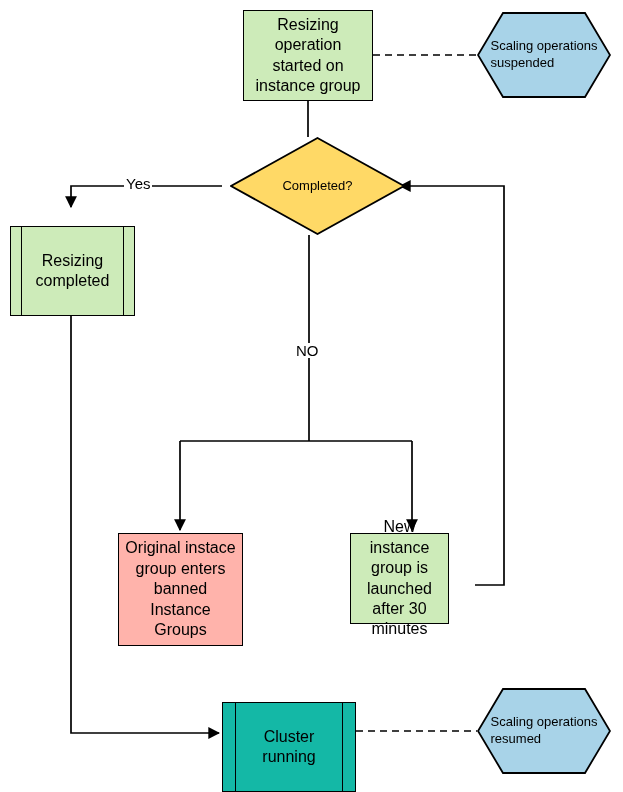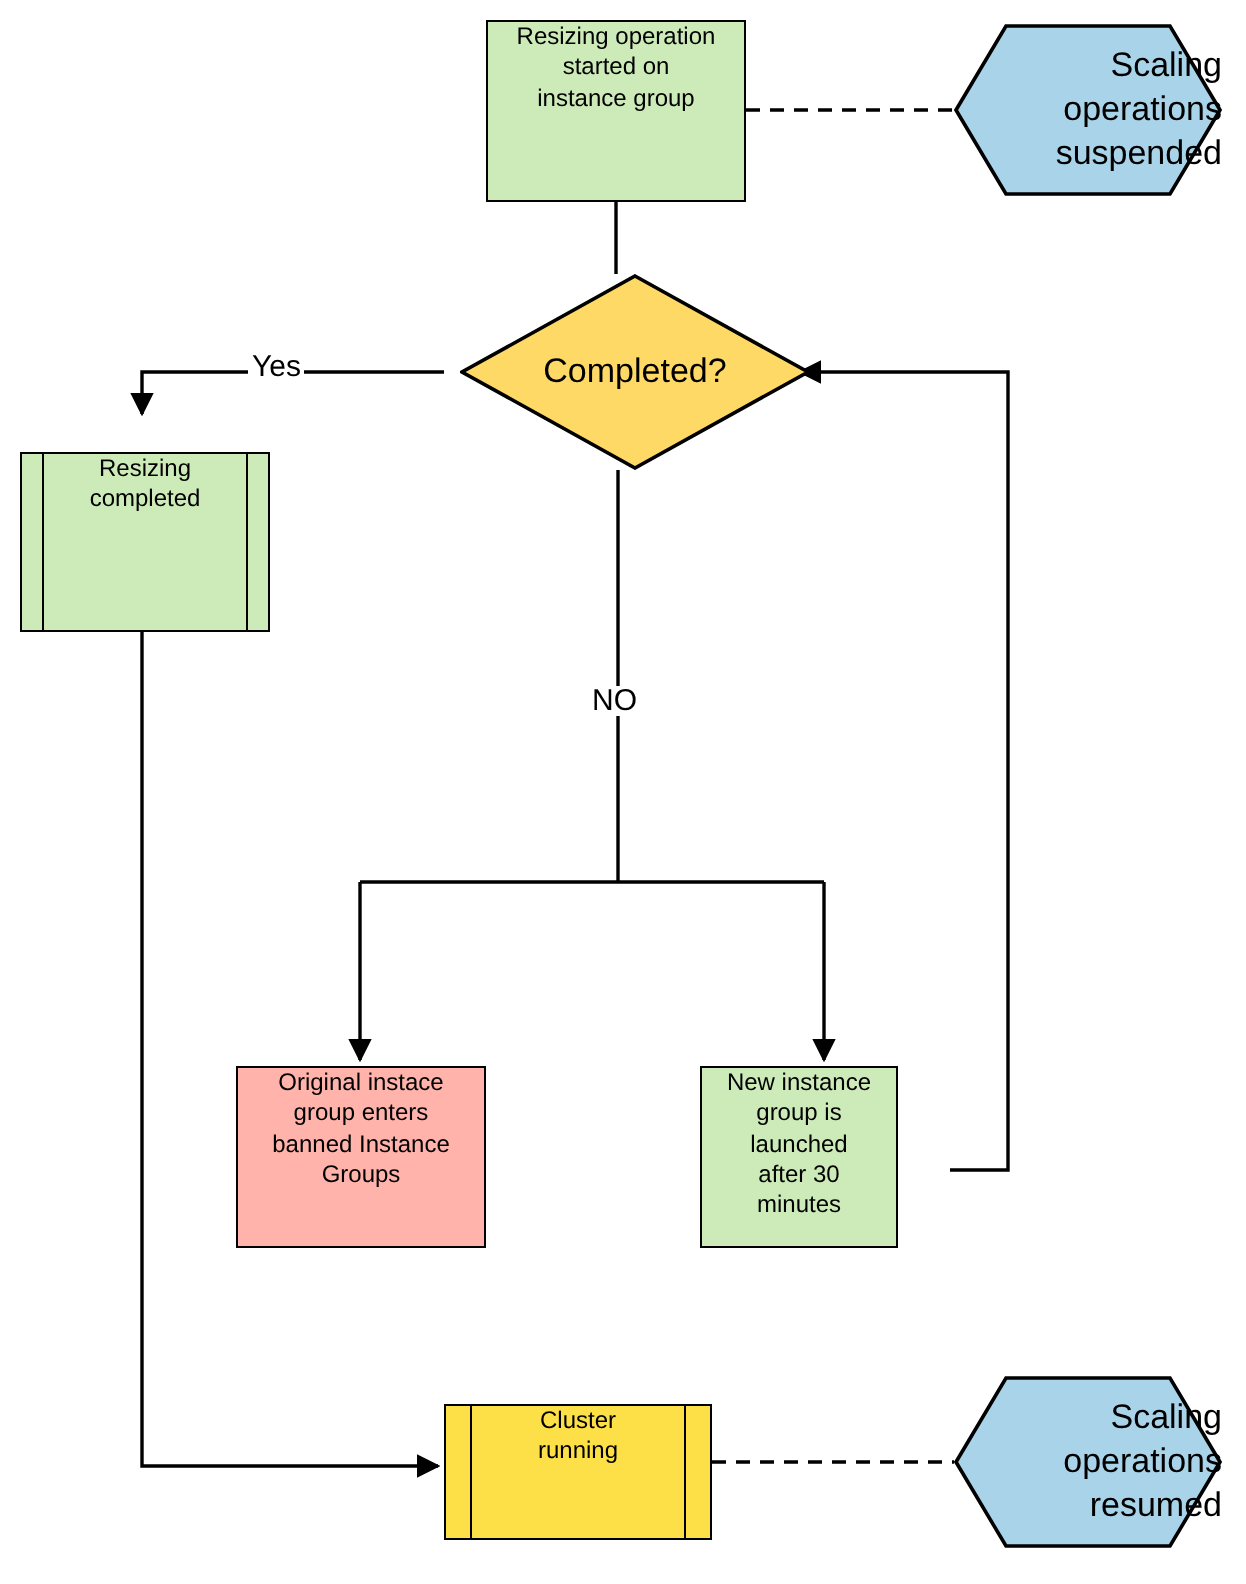--- a/index.html
+++ b/index.html
@@ -21,25 +21,25 @@
     position: absolute;
     left: 0;
     top: 0;
     width: 623px;
     height: 792px;
   }
   .node {
     position: absolute;
     box-sizing: border-box;
     display: flex;
-    align-items: flex-start;
+    align-items: center;
     justify-content: center;
     text-align: center;
     color: #000000;
-    font-size: 12px;
+    font-size: 16px;
     line-height: 1.28;
     z-index: 5;
   }
   .node .label {
     padding: 0 6px;
     white-space: pre-line;
   }
   .rect {
     border: 1.6px solid #000000;
   }
@@ -66,22 +66,22 @@
   }
   .hexwrap .label, .diamondwrap .label {
     position: absolute;
     left: 0;
     top: 0;
     right: 0;
     bottom: 0;
     display: flex;
     align-items: center;
     justify-content: center;
-    text-align: right;
-    font-size: 17px;
+    text-align: left;
+    font-size: 13px;
     line-height: 1.28;
     color: #000000;
     white-space: pre-line;
   }
   .diamondwrap {
     position: absolute;
     z-index: 5;
   }
   .edge-label {
     position: absolute;
@@ -164,34 +164,34 @@
     <span class="label">Completed?</span>
   </div>
 
   <div class="node predef" style="left:10px; top:210px; width:125px; height:90px; background:#cdebb9;">
     <span class="bar" style="left:10px;"></span>
     <span class="bar" style="right:10px;"></span>
     <span class="label">Resizing
 completed</span>
   </div>
 
-  <div class="node rect" style="left:118px; top:533px; width:125px; height:91px; background:#ffb3ab;">
+  <div class="node rect" style="left:118px; top:533px; width:125px; height:113px; background:#ffb3ab;">
     <span class="label">Original instace
 group enters
 banned Instance
 Groups</span>
   </div>
 
   <div class="node rect" style="left:350px; top:533px; width:99px; height:91px; background:#cdebb9;">
     <span class="label">New instance
 group is launched
 after 30 minutes</span>
   </div>
 
-  <div class="node predef" style="left:222px; top:686px; width:134px; height:68px; background:#fde047;">
+  <div class="node predef" style="left:222px; top:686px; width:134px; height:90px; background:#14b8a6;">
     <span class="bar" style="left:12px;"></span>
     <span class="bar" style="right:12px;"></span>
     <span class="label">Cluster
 running</span>
   </div>
 
   <div class="hexwrap" style="left:477px; top:688px; width:134px; height:86px;">
     <svg width="134" height="86" viewBox="0 0 134 86" xmlns="http://www.w3.org/2000/svg">
       <polygon points="26,1 108,1 133,43 108,85 26,85 1,43" fill="#a8d3e8" stroke="#000000" stroke-width="1.8"></polygon>
     </svg>

